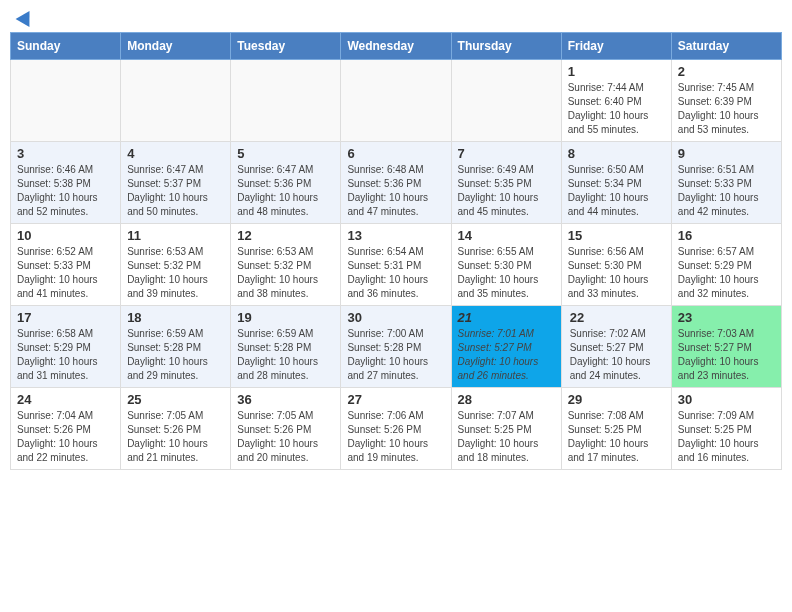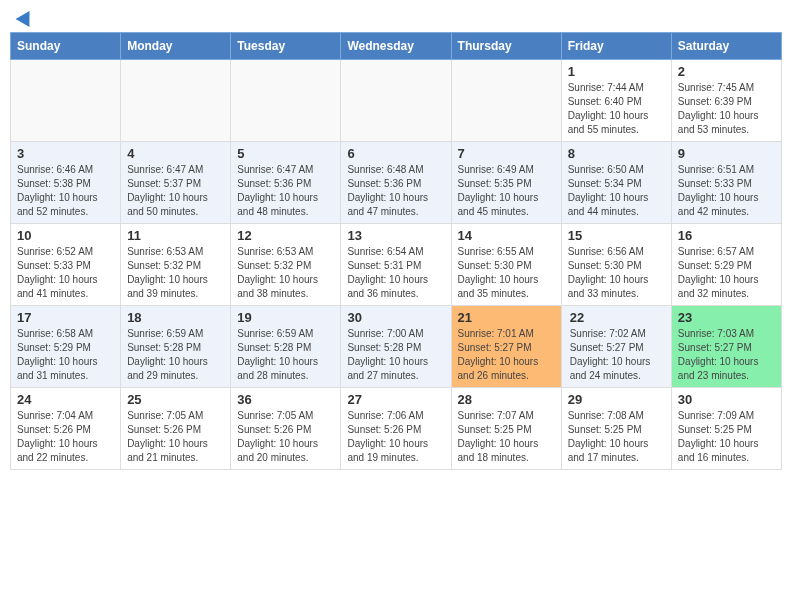--- a/index.html
+++ b/index.html
@@ -213,21 +213,21 @@
           <div class="day-info">Sunrise: 6:59 AM<br>Sunset: 5:28 PM<br>Daylight: 10 hours and 29 minutes.</div>
         </td>
         <td style="background: rgb(238, 243, 251);">
           <span class="day-number">19</span>
           <div class="day-info">Sunrise: 6:59 AM<br>Sunset: 5:28 PM<br>Daylight: 10 hours and 28 minutes.</div>
         </td>
         <td style="background: rgb(238, 243, 251);">
           <span class="day-number">30</span>
           <div class="day-info">Sunrise: 7:00 AM<br>Sunset: 5:28 PM<br>Daylight: 10 hours and 27 minutes.</div>
         </td>
-        <td style="background: #fdba74;">
+        <td style="background: #0ea5e9; font-style: italic;">
           <span class="day-number">21</span>
           <div class="day-info">Sunrise: 7:01 AM<br>Sunset: 5:27 PM<br>Daylight: 10 hours and 26 minutes.</div>
         </td>
         <td style="background: rgb(238, 243, 251); padding-left: 8px;">
           <span class="day-number">22</span>
           <div class="day-info">Sunrise: 7:02 AM<br>Sunset: 5:27 PM<br>Daylight: 10 hours and 24 minutes.</div>
         </td>
         <td style="background: #86efac;">
           <span class="day-number">23</span>
           <div class="day-info">Sunrise: 7:03 AM<br>Sunset: 5:27 PM<br>Daylight: 10 hours and 23 minutes.</div>

